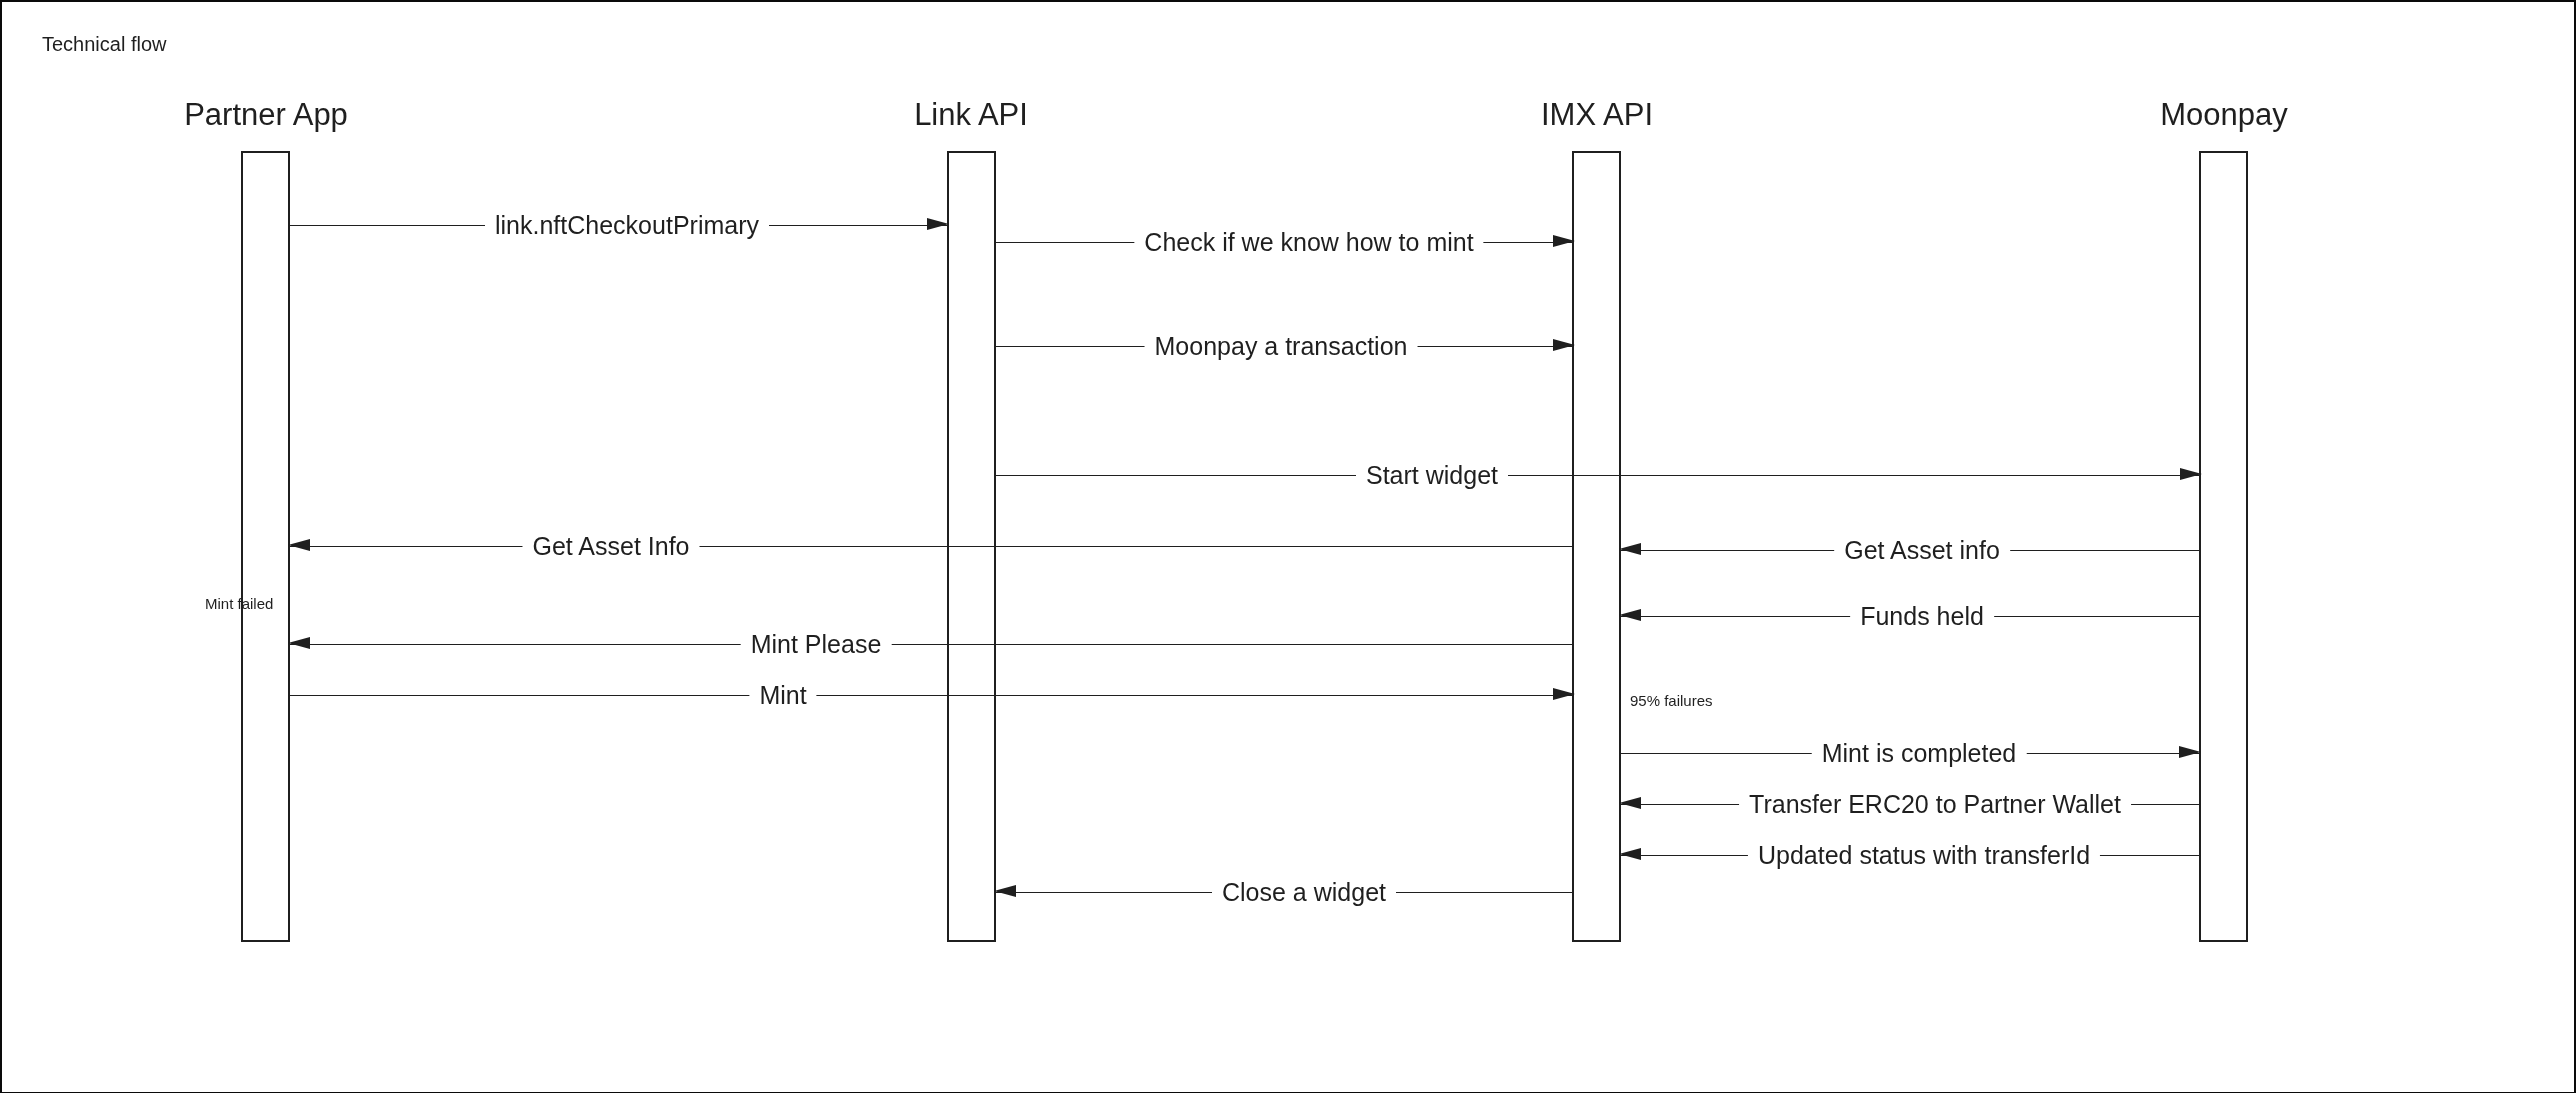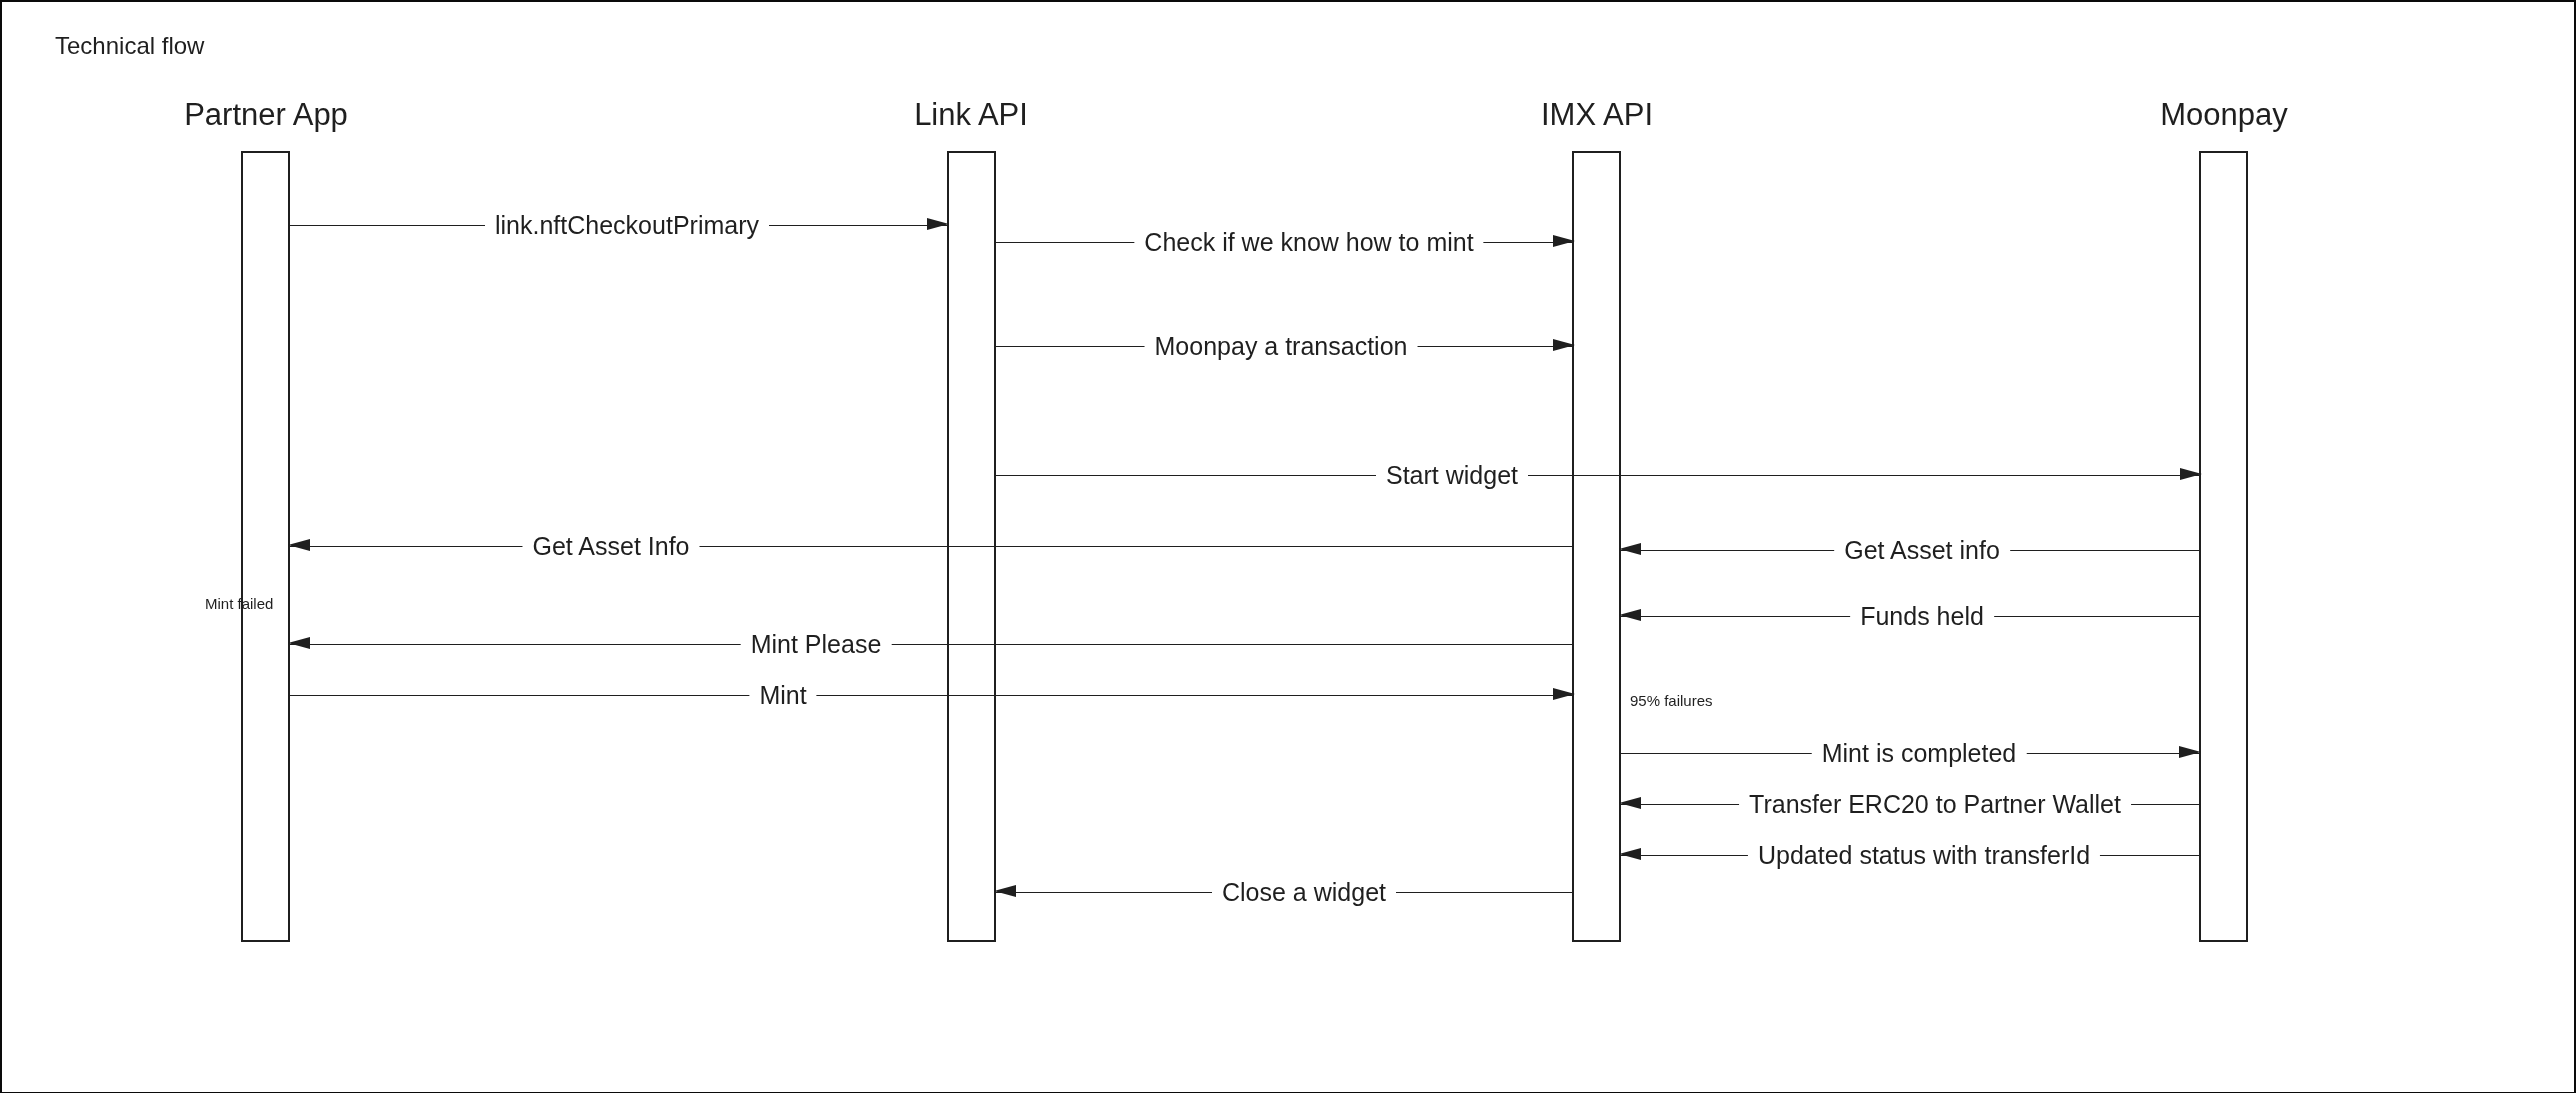--- a/index.html
+++ b/index.html
@@ -13,22 +13,22 @@
     position:relative;
     width:2576px;height:1094px;
     background:var(--bg);
     border:2.5px solid var(--border);
     box-sizing:border-box;
     font-family:"Liberation Sans", sans-serif;
     color:var(--text);
     overflow:hidden;
   }
   .diagram-title{
-    position:absolute;left:53px;top:31px;
-    font-size:24px;line-height:1.1;white-space:nowrap;
+    position:absolute;left:40px;top:31px;
+    font-size:20px;line-height:1.1;white-space:nowrap;
   }
   .actor-label{
     position:absolute;top:94px;
     transform:translateX(-50%);
     font-size:31px;line-height:1.2;white-space:nowrap;
     z-index:3;
   }
   .lifeline{
     position:absolute;
     border:2.5px solid var(--line);
@@ -82,21 +82,21 @@
     <div class="message" style="left: 994px; top: 240px; width: 577px;">
       <span class="arrowhead right"></span>
       <span class="message-label" style="left: 313px;">Check if we know how to mint</span>
     </div>
     <div class="message" style="left: 994px; top: 344px; width: 577px;">
       <span class="arrowhead right"></span>
       <span class="message-label" style="left: 285px;">Moonpay a transaction</span>
     </div>
     <div class="message" style="left: 994px; top: 473px; width: 1204px;">
       <span class="arrowhead right"></span>
-      <span class="message-label" style="left: 456px;">Start widget</span>
+      <span class="message-label" style="left: 436px;">Start widget</span>
     </div>
     <div class="message" style="left: 288px; top: 544px; width: 1283px;">
       <span class="arrowhead left"></span>
       <span class="message-label" style="left: 321px;">Get Asset Info</span>
     </div>
     <div class="message" style="left: 1619px; top: 548px; width: 578px;">
       <span class="arrowhead left"></span>
       <span class="message-label" style="left: 301px;">Get Asset info</span>
     </div>
     <div class="message" style="left: 1619px; top: 614px; width: 578px;">

